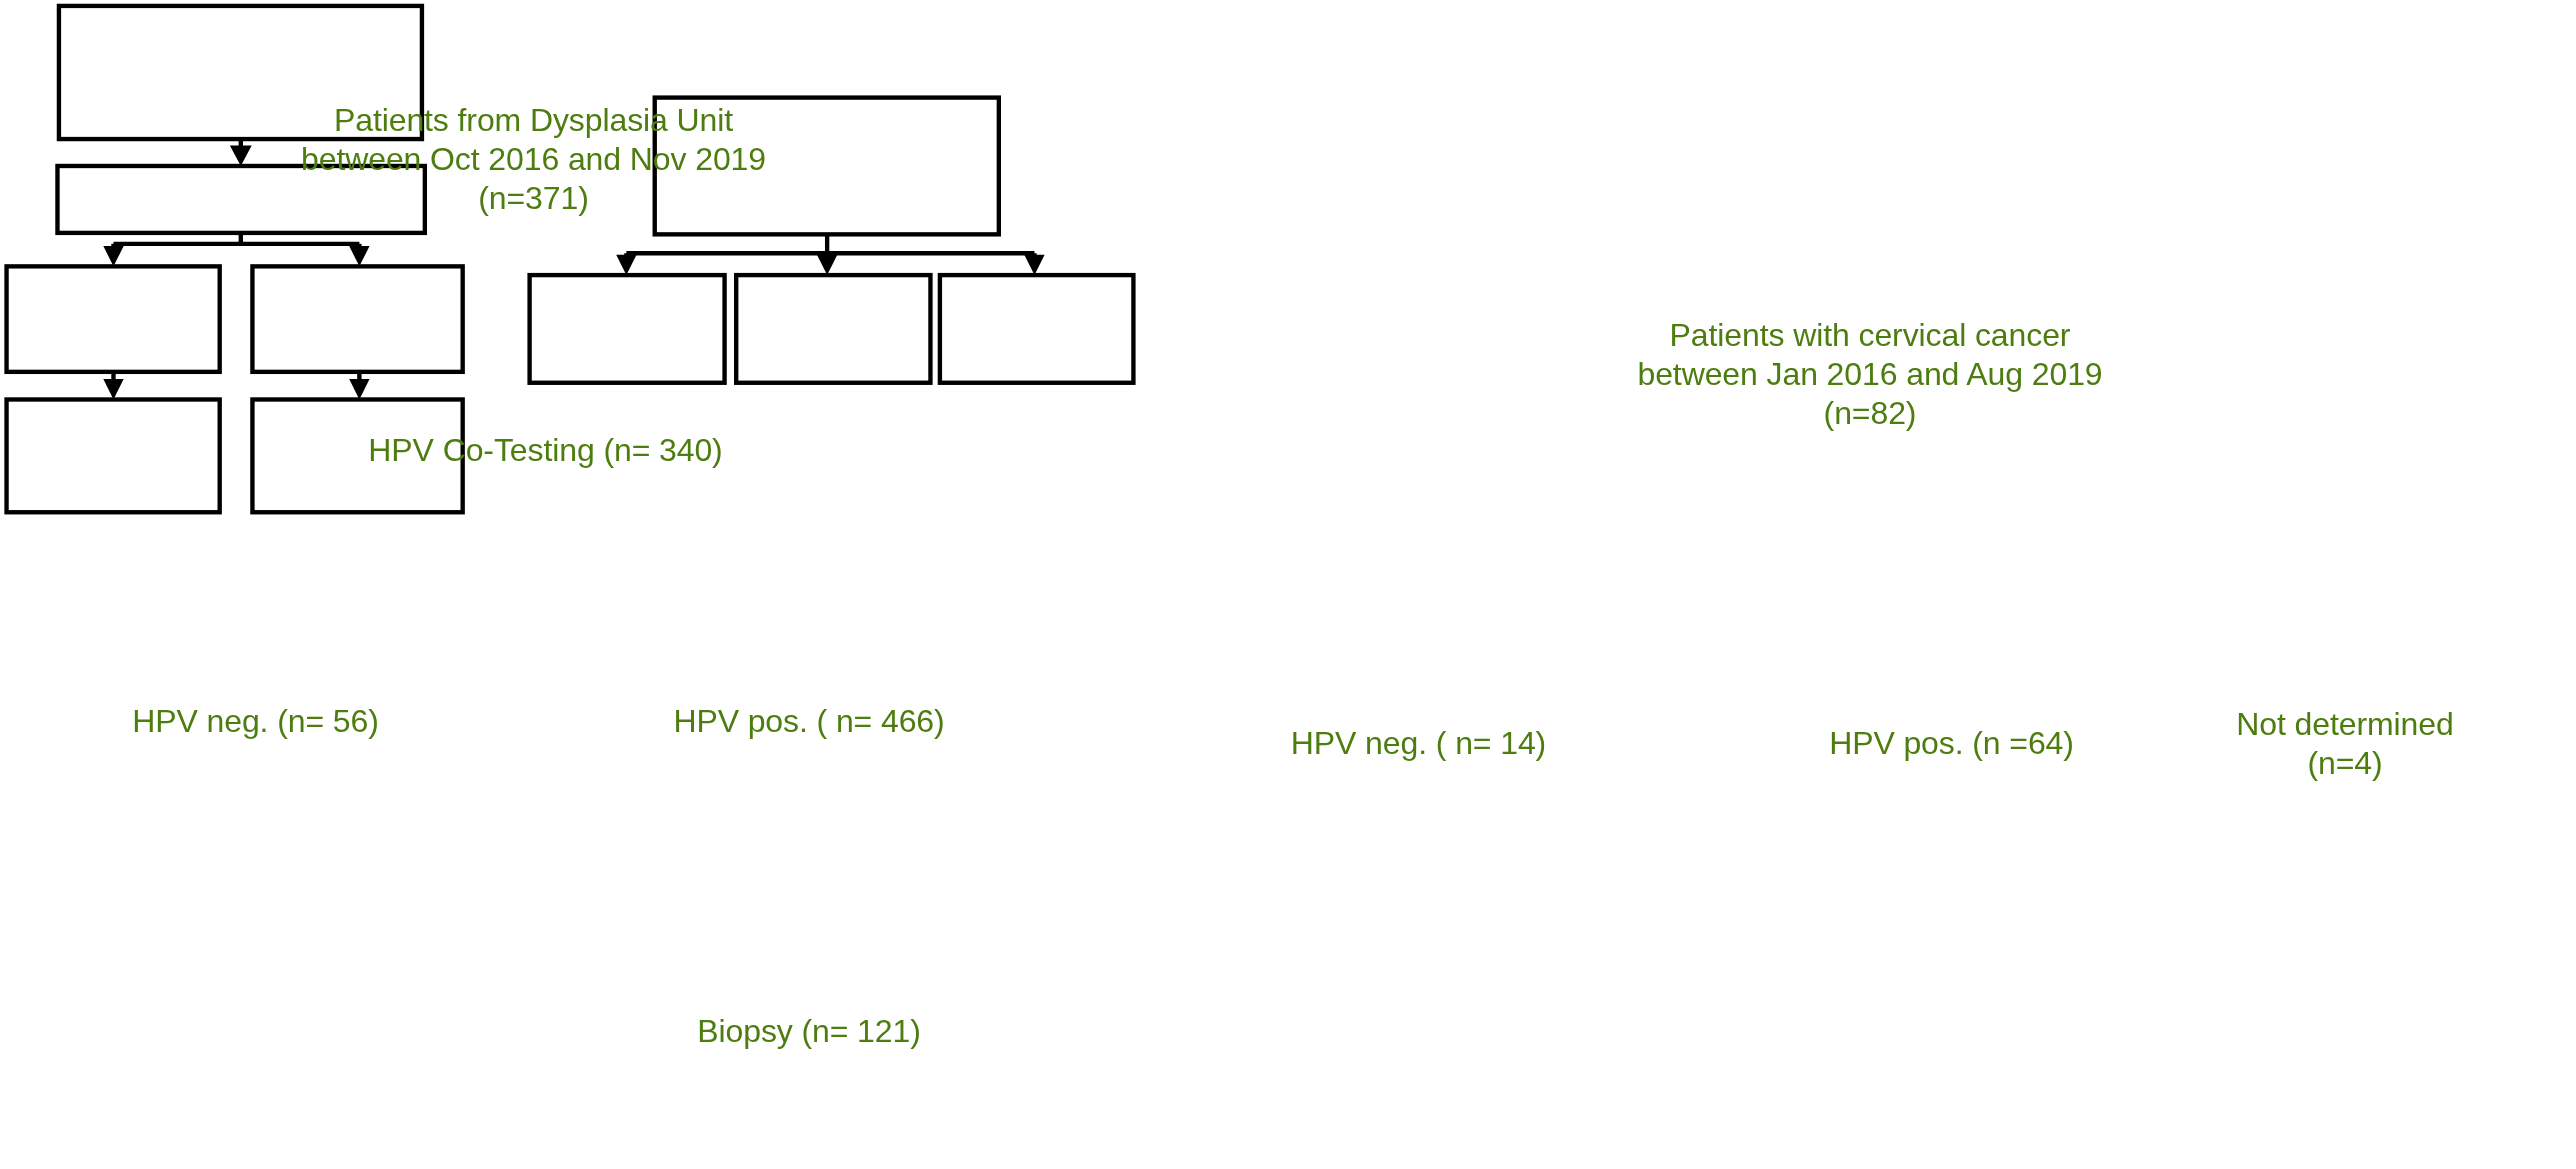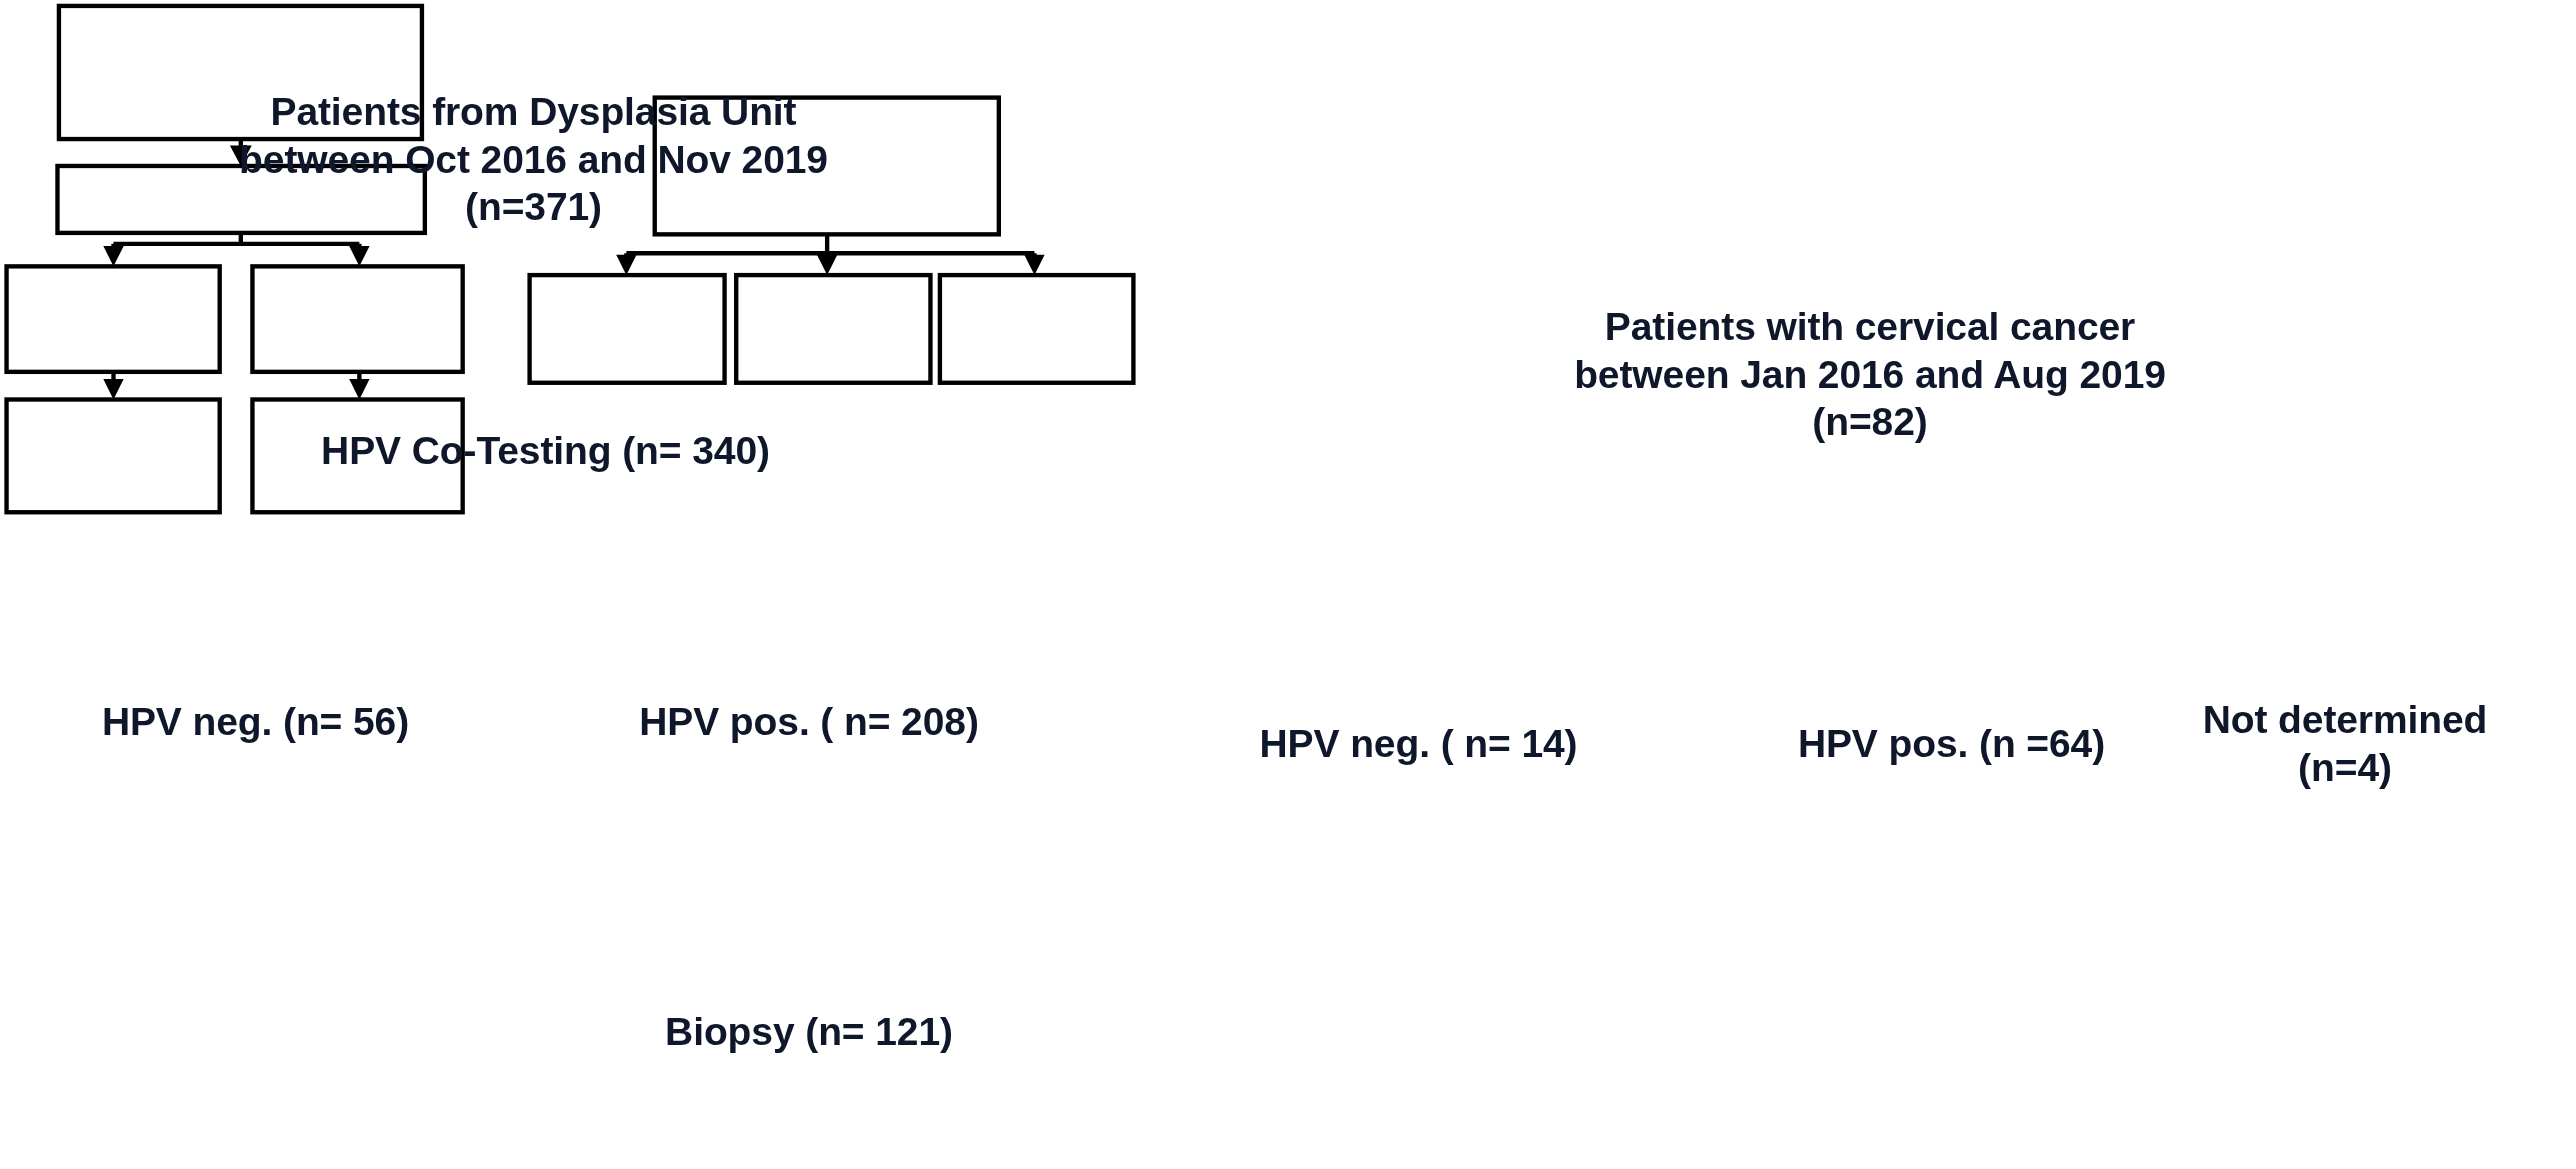--- a/index.html
+++ b/index.html
@@ -42,25 +42,25 @@
   .arrow-head {
     fill: #000000;
     stroke: none;
   }
   .node-label {
     position: absolute;
     display: flex;
     align-items: center;
     justify-content: center;
     text-align: center;
-    color: #0f172a;
+    color: #4d7c0f;
     font-family: "Liberation Sans", sans-serif;
-    font-size: 39px;
+    font-size: 32px;
     line-height: 1.22;
-    font-weight: 700;
+    font-weight: 400;
     white-space: pre-line;
     letter-spacing: -0.1px;
     pointer-events: none;
   }
 </style>
 </head>
 <body>
 
 <div id="flow-root">
 
@@ -114,21 +114,21 @@
   </svg>
 
   <div class="node-label" style="left:133px; top:13px; width:801px; height:293px;">Patients from Dysplasia Unit
 between Oct 2016 and Nov 2019
 (n=371)</div>
 
   <div class="node-label" style="left:130px; top:375px; width:831px; height:151px;">HPV Co-Testing (n= 340)</div>
 
   <div class="node-label" style="left:14.5px; top:602px; width:482px; height:239px;">HPV neg. (n= 56)</div>
 
-  <div class="node-label" style="left:571px; top:602px; width:476px; height:239px;">HPV pos. ( n= 208)</div>
+  <div class="node-label" style="left:571px; top:602px; width:476px; height:239px;">HPV pos. ( n= 466)</div>
 
 
   <div class="node-label" style="left:571px; top:904px; width:476px; height:255px;">Biopsy (n= 121)</div>
 
   <div class="node-label" style="left:1481px; top:220px; width:778px; height:309px;">Patients with cervical cancer
 between Jan 2016 and Aug 2019
 (n=82)</div>
 
   <div class="node-label" style="left:1198px; top:622px; width:441px; height:244px;">HPV neg. ( n= 14)</div>
 

